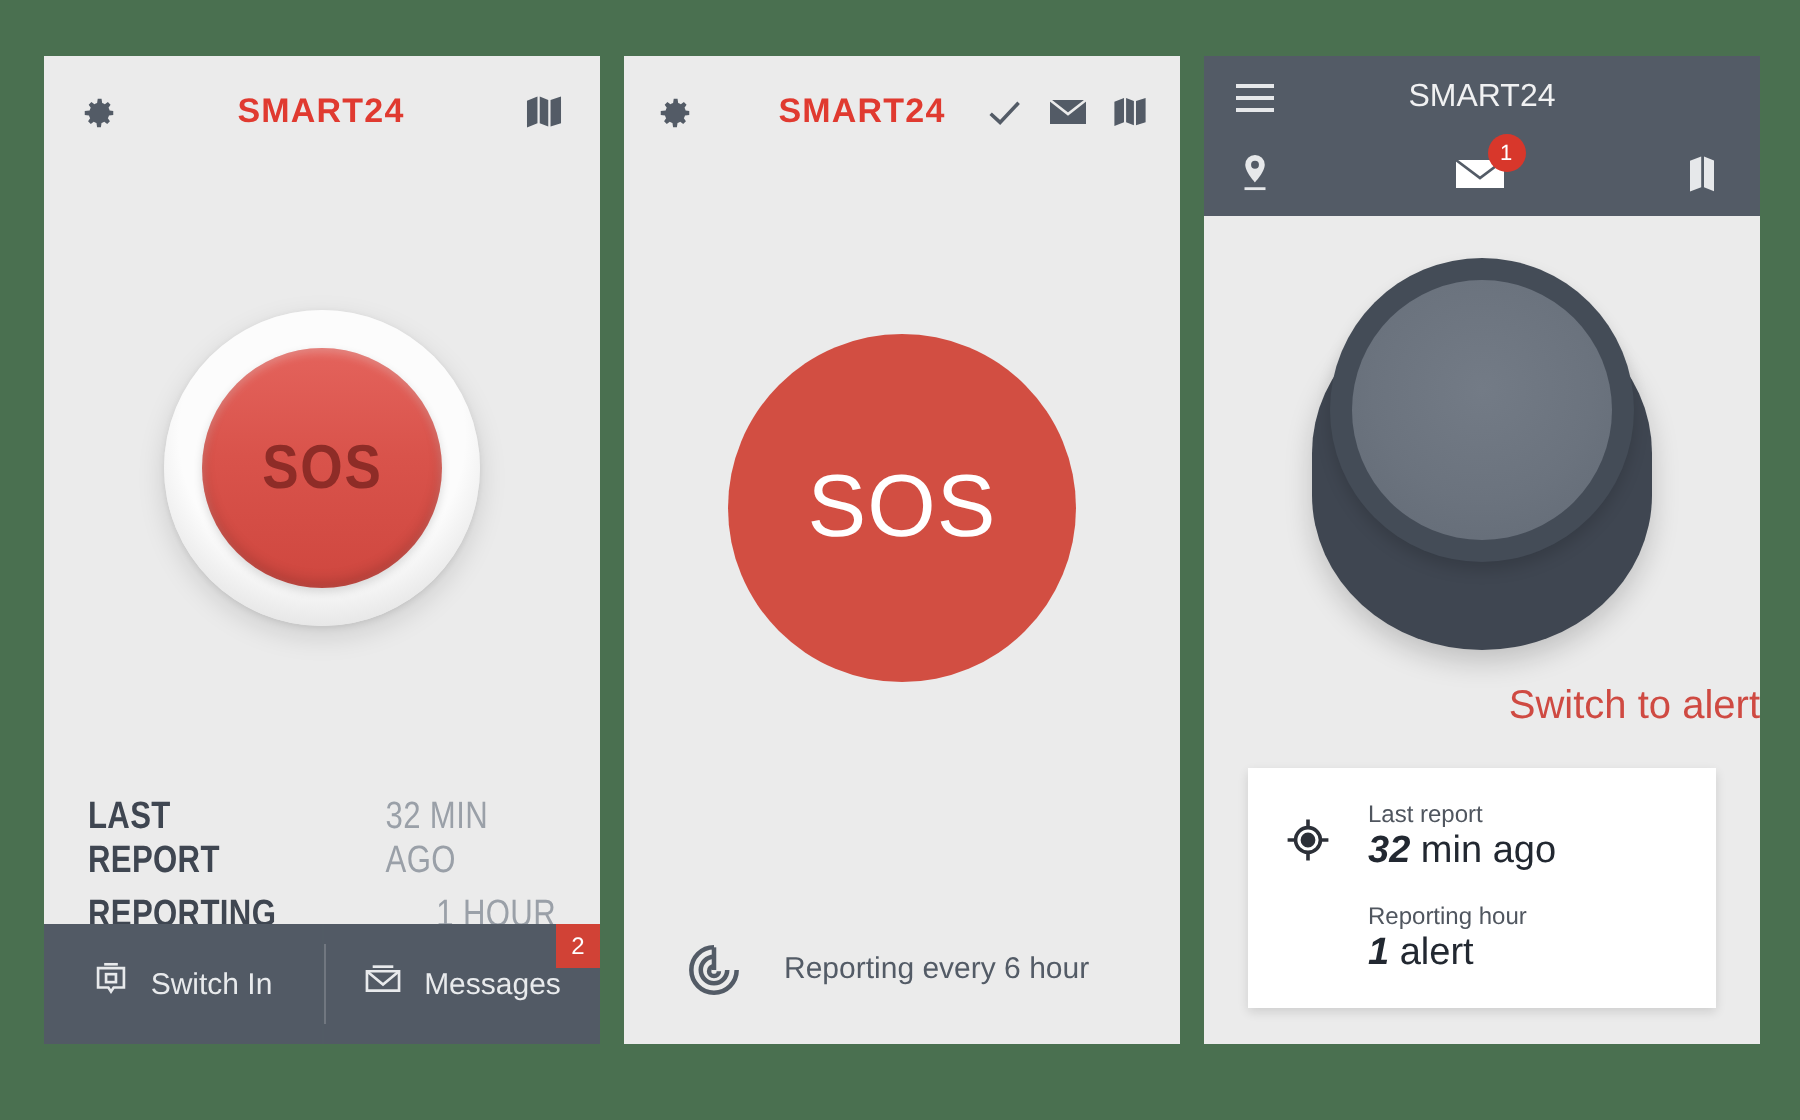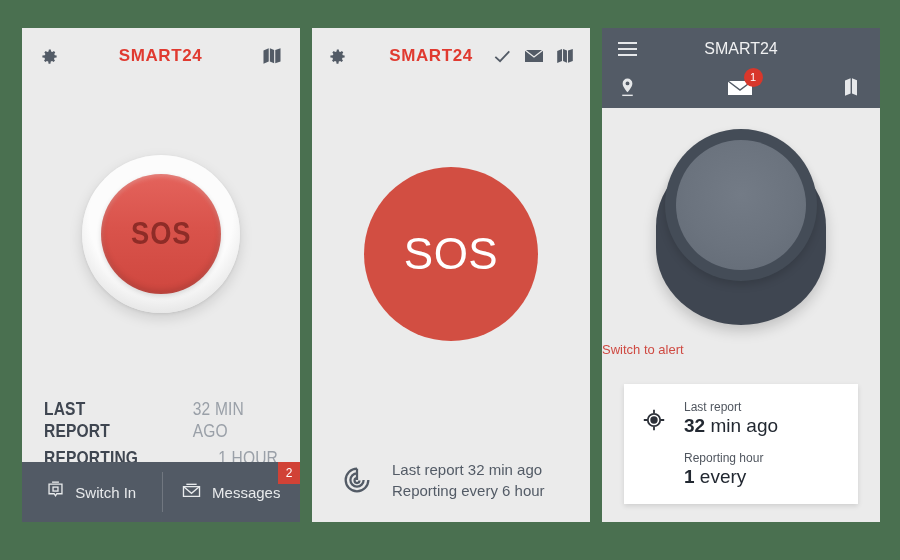--- a/index.html
+++ b/index.html
@@ -152,35 +152,35 @@
     background: #444c57;
     box-shadow: 0 4px 8px rgba(0,0,0,0.15);
   }
   .knob3d-face {
     position: absolute; left: 20px; top: 11px; width: 130px; height: 130px;
     border-radius: 50%;
     background: radial-gradient(circle at 50% 42%, #737b86 0%, #6b737e 55%, #626a75 100%);
   }
 
   .p3-switch-label {
-    text-align: left; color: #cf4a42; font-size: 13px; margin-top: 2px;
+    text-align: right; color: #cf4a42; font-size: 20px; margin-top: 2px;
   }
 
   .p3-card {
     position: absolute; left: 22px; right: 22px; bottom: 18px;
     background: #fff; padding: 16px 18px;
     display: flex; gap: 18px;
     box-shadow: 0 2px 5px rgba(0,0,0,0.12);
   }
   .p3-card-icon { padding-top: 8px; color: #2c3038; }
   .p3-card-block { margin-bottom: 14px; }
   .p3-card-block:last-child { margin-bottom: 0; }
   .p3-card-caption { color: #50565f; font-size: 12px; margin-bottom: 1px; }
   .p3-card-value { color: #222831; font-size: 19px; }
-  .p3-card-value b { font-weight: bold; }
+  .p3-card-value b { font-weight: bold; font-style: italic; }
 </style>
 </head>
 <body>
 
 <div class="stage">
 
   <div class="panel" id="panel-1">
 
     <div class="p1-header">
       <span class="icon-dark">
@@ -281,21 +281,20 @@
     <div class="p2-footer">
       <span class="icon-dark">
         <svg width="34" height="34" viewBox="0 0 36 36" fill="none" stroke="currentColor" stroke-width="2.4">
           <path d="M18 6a12 12 0 1 0 12 12"></path>
           <path d="M18 11a7 7 0 1 0 7 7"></path>
           <path d="M18 16a2.6 2.6 0 1 0 2.6 2.6"></path>
           <path d="M18 6v12"></path>
         </svg>
       </span>
       <div class="p2-footer-text">
-        <div>Last report 32 min ago</div>
         <div>Reporting every 6 hour</div>
       </div>
     </div>
   </div>
 
   <div class="panel" id="panel-3">
 
     <div class="p3-header">
       <div class="p3-header-top">
         <span class="hamburger">
@@ -350,20 +349,20 @@
       <div>
         <div class="p3-card-block">
           <div class="p3-card-caption">Last report</div>
           <div class="p3-card-value">
             <b>32</b><span> min ago</span>
           </div>
         </div>
         <div class="p3-card-block">
           <div class="p3-card-caption">Reporting hour</div>
           <div class="p3-card-value">
-            <b>1</b><span> every</span>
+            <b>1</b><span> alert</span>
           </div>
         </div>
       </div>
     </div>
   </div>
 
 </div>
 
 </body></html>

